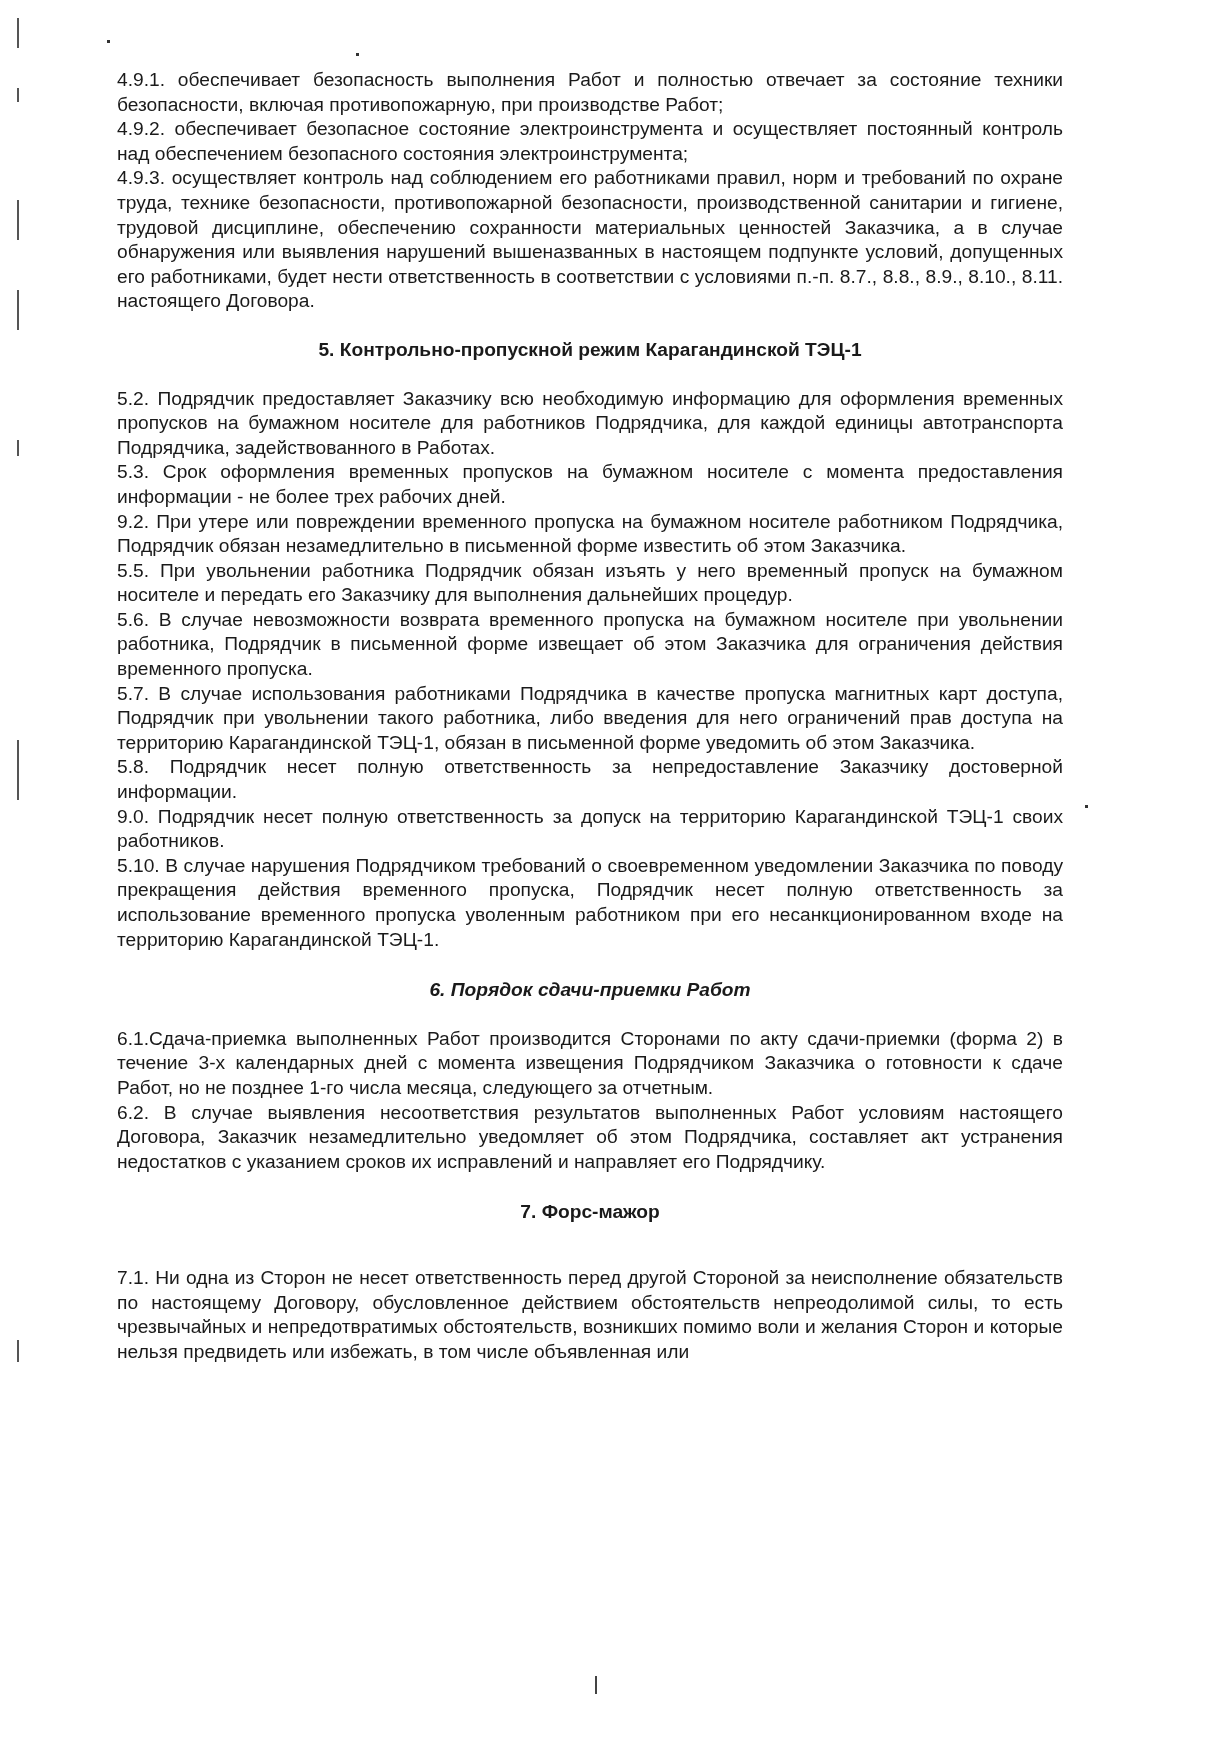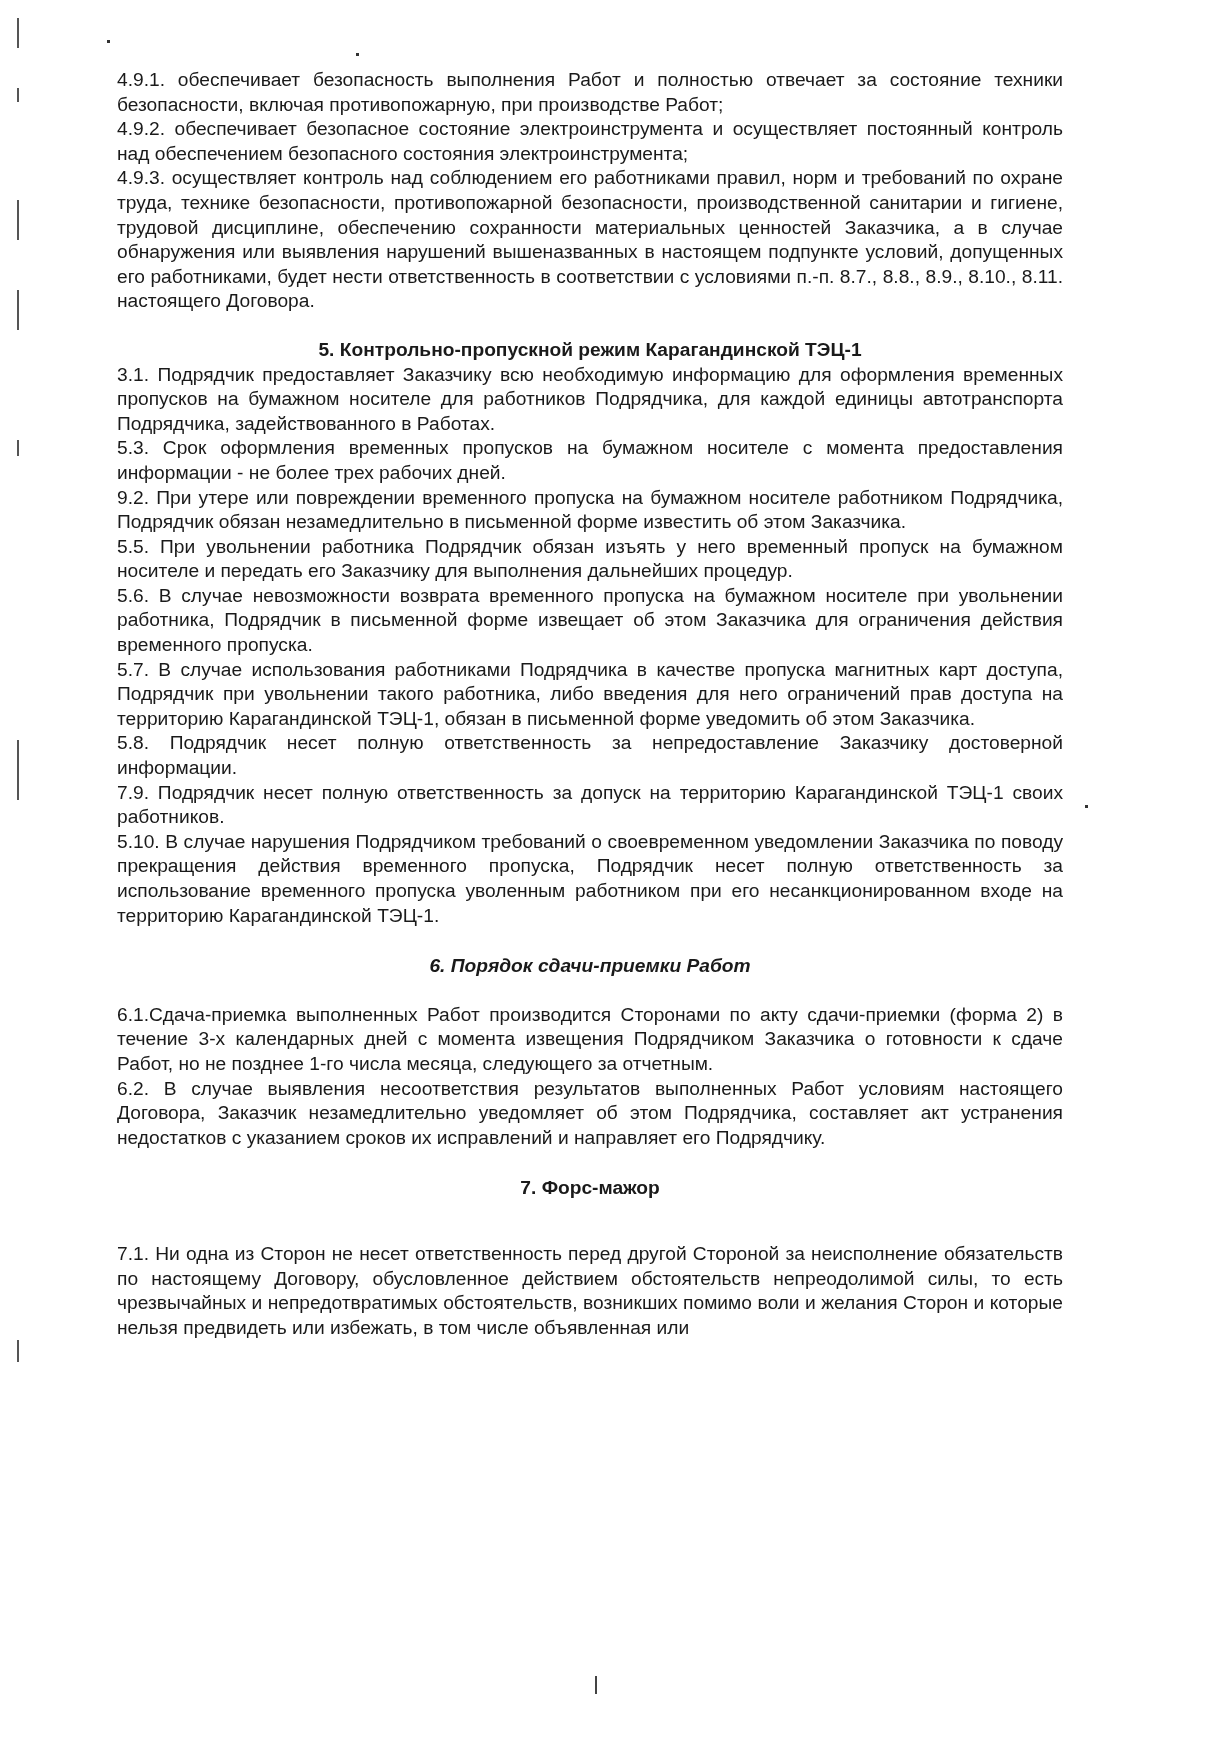--- a/index.html
+++ b/index.html
@@ -9,21 +9,21 @@
     font-family: "Liberation Sans", sans-serif; color: #1a1a1a; border-radius: 14px;
   }
   .content {
     position: absolute; left: 117px; top: 68px; width: 946px;
     font-size: 19.2px; line-height: 24.6px;
   }
   .para { margin: 0; text-align: justify; text-align-last: left; }
   .heading {
     font-weight: bold; text-align: center; margin: 0; font-size: 19.2px;
   }
-  .h5 { margin-top: 24px; }
+  .h5 { margin-top: 24px; margin-bottom: 24px; }
   .h6 { margin-top: 26px; margin-bottom: 24px; font-style: italic; }
   .h7 { margin-top: 26px; margin-bottom: 41px; }
   .marks { position: absolute; left: 0; top: 0; width: 100%; height: 100%; pointer-events: none; }
   .tick { position: absolute; width: 2px; background: #555; }
   .dot { position: absolute; width: 3px; height: 3px; background: #333; }
   .footer-mark { position: absolute; left: 595px; top: 1676px; width: 2px; height: 18px; background: #444; }
 </style>
 </head>
 <body>
 
@@ -43,28 +43,28 @@
 
   <div class="content">
     <section>
       <p class="para">4.9.1. обеспечивает безопасность выполнения Работ и полностью отвечает за состояние техники безопасности, включая противопожарную, при производстве Работ;</p>
       <p class="para">4.9.2. обеспечивает безопасное состояние электроинструмента и осуществляет постоянный контроль над обеспечением безопасного состояния электроинструмента;</p>
       <p class="para">4.9.3. осуществляет контроль над соблюдением его работниками правил, норм и требований по охране труда, технике безопасности, противопожарной безопасности, производственной санитарии и гигиене, трудовой дисциплине, обеспечению сохранности материальных ценностей Заказчика, а в случае обнаружения или выявления нарушений вышеназванных в настоящем подпункте условий, допущенных его работниками, будет нести ответственность в соответствии с условиями п.-п. 8.7., 8.8., 8.9., 8.10., 8.11. настоящего Договора.</p>
     </section>
 
     <section>
       <h2 class="heading h5">5.  Контрольно-пропускной режим Карагандинской ТЭЦ-1</h2>
-      <p class="para">3.1. Подрядчик предоставляет Заказчику всю необходимую информацию  для оформления временных пропусков на бумажном носителе для работников Подрядчика, для каждой единицы автотранспорта Подрядчика,  задействованного в Работах.</p>
+      <p class="para">5.2. Подрядчик предоставляет Заказчику всю необходимую информацию  для оформления временных пропусков на бумажном носителе для работников Подрядчика, для каждой единицы автотранспорта Подрядчика,  задействованного в Работах.</p>
       <p class="para">5.3. Срок оформления временных пропусков на бумажном носителе с момента предоставления информации - не более трех рабочих дней.</p>
       <p class="para">9.2. При утере или повреждении временного пропуска на бумажном носителе работником Подрядчика, Подрядчик обязан незамедлительно в письменной форме известить об этом Заказчика.</p>
       <p class="para">5.5. При увольнении работника Подрядчик обязан изъять у него временный пропуск на бумажном носителе и передать его Заказчику для выполнения дальнейших процедур.</p>
       <p class="para">5.6. В случае невозможности возврата временного пропуска на бумажном носителе при увольнении работника, Подрядчик в письменной форме извещает об этом  Заказчика для ограничения действия временного пропуска.</p>
       <p class="para">5.7. В случае использования работниками Подрядчика в качестве пропуска  магнитных карт доступа, Подрядчик  при увольнении такого работника,   либо введения  для него ограничений прав  доступа на территорию Карагандинской ТЭЦ-1,  обязан в письменной форме уведомить об этом Заказчика.</p>
       <p class="para">5.8. Подрядчик несет полную ответственность за непредоставление Заказчику достоверной информации.</p>
-      <p class="para">7.9. Подрядчик несет полную ответственность за допуск  на территорию Карагандинской ТЭЦ-1 своих работников.</p>
+      <p class="para">9.0. Подрядчик несет полную ответственность за допуск  на территорию Карагандинской ТЭЦ-1 своих работников.</p>
       <p class="para">5.10. В случае нарушения Подрядчиком требований о  своевременном уведомлении Заказчика по поводу  прекращения действия временного пропуска,  Подрядчик несет полную ответственность за использование временного пропуска уволенным работником при его несанкционированном входе на территорию Карагандинской ТЭЦ-1.</p>
     </section>
 
     <section>
       <h2 class="heading h6">6.  Порядок сдачи-приемки Работ</h2>
       <p class="para">6.1.Сдача-приемка выполненных Работ производится Сторонами по акту сдачи-приемки (форма 2) в течение 3-х календарных дней с момента извещения Подрядчиком Заказчика о готовности к сдаче Работ, но не позднее 1-го числа месяца, следующего за отчетным.</p>
       <p class="para">6.2. В случае выявления несоответствия результатов выполненных Работ условиям настоящего Договора, Заказчик незамедлительно уведомляет об этом Подрядчика, составляет акт устранения недостатков с указанием сроков их исправлений и направляет его Подрядчику.</p>
     </section>
 
     <section>

